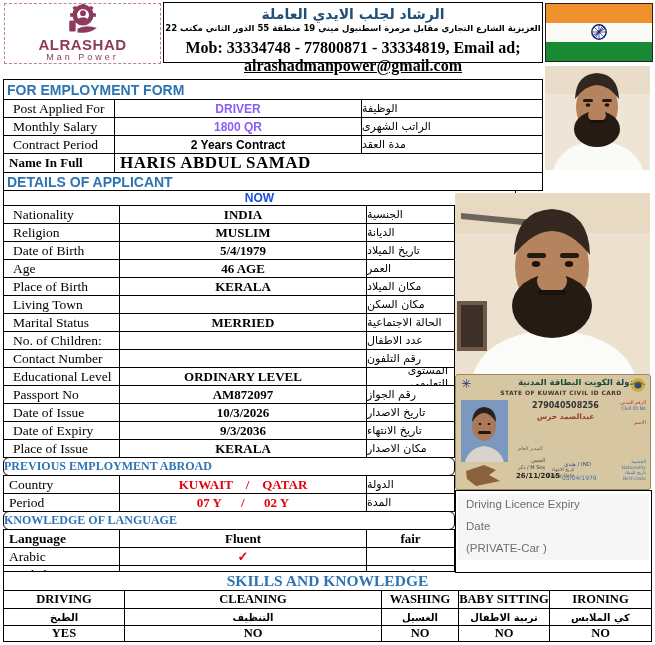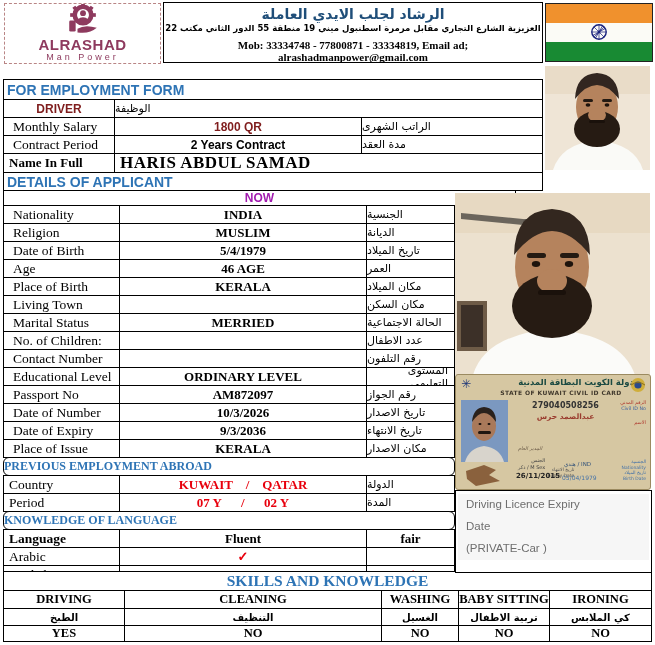--- a/index.html
+++ b/index.html
@@ -13,21 +13,21 @@
   .logo-title { color:#8e3a5e; font-family:"Liberation Sans",sans-serif; font-weight:bold;
                 font-size:15px; letter-spacing:.5px; line-height:1; margin-top:2px; }
   .logo-sub { color:#8e3a5e; font-family:"Liberation Sans",sans-serif; font-size:9px;
               letter-spacing:3px; line-height:1.2; }
   .hdr-center { position:absolute; left:163px; top:2px; width:380px; height:61px;
                 border:1px solid #000; text-align:center; background:#fff; box-sizing:border-box; }
   .title-ar { color:#1f4e79; font-weight:bold; font-size:14px; margin-top:3px;
               font-family:"DejaVu Sans",sans-serif; direction:rtl; }
   .addr-ar { font-size:8.5px; font-weight:bold; font-family:"DejaVu Sans",sans-serif;
              direction:rtl; margin-top:1px; }
-  .contact { font-size:11px; font-weight:bold; margin-top:6px; }
+  .contact { font-size:16px; font-weight:bold; margin-top:6px; }
   .contact .email { text-decoration:underline; }
   .flag { position:absolute; left:545px; top:3px; width:108px; height:59px;
           border:1px solid #222; box-sizing:border-box; }
   .flag .band { height:33.3%; }
 
   
   .main { position:absolute; left:3px; top:80px; width:540px; }
   .blk { border:1px solid #000; margin-top:-1px; box-sizing:border-box; background:#fff; }
   .sec-sans { height:21px; display:flex; align-items:center; padding-left:3px;
               color:#2e74b5; font-family:"Liberation Sans",sans-serif; font-weight:bold; font-size:14px; }
@@ -35,29 +35,29 @@
                color:#2e74b5; font-weight:bold; font-size:12px;border-radius:6px; }
   .grid { display:grid; }
   .g-top  { grid-template-columns:110px 247px 1fr; height:19px; }
   .g-name { grid-template-columns:110px 1fr; height:20px; }
   .g-det  { grid-template-columns:115px 247px 1fr; height:19px; }
   .grid > div { display:flex; align-items:center; overflow:hidden; }
   .grid > div + div { border-left:1px solid #000; }
   .lab { padding-left:9px; font-size:13.5px; }
   .lab2 { padding-left:5px; font-size:13.5px; }
   .val { justify-content:center; font-weight:bold; font-size:13px; }
-  .val-red-sans { justify-content:center; font-weight:bold; font-size:12px; color:#7f1d1d;
+  .val-red-sans { justify-content:center; font-weight:bold; font-size:12px; color:#8b5cf6;
                   font-family:"Liberation Sans",sans-serif; }
   .val-sans { justify-content:center; font-weight:bold; font-size:12px;
               font-family:"Liberation Sans",sans-serif; }
   .val-red { justify-content:center; font-weight:bold; font-size:13px; color:#e8000d; white-space:pre;text-align:center; }
   .ar { justify-content:flex-end; padding-right:6px; font-size:11px;
         font-family:"DejaVu Sans",sans-serif; direction:rtl; }
   .now-blk { width:513px; height:16px; display:flex; align-items:center; justify-content:center;
-             color:#a21caf; font-family:"Liberation Sans",sans-serif; font-weight:bold; font-size:12px; }
+             color:#1d4ed8; font-family:"Liberation Sans",sans-serif; font-weight:bold; font-size:12px; }
   .name-val { font-weight:bold; font-size:17px; padding-left:5px; letter-spacing:.5px; }
   .check { color:#e8000d; font-weight:bold; font-size:13px; justify-content:center; }
   .note-red { color:#e8000d; font-family:"Liberation Sans",sans-serif; font-size:10.5px;
               padding-left:16px; font-weight:normal; }
 
   
   .skills { position:absolute; left:3px; top:572px; width:649px; }
   .sk-title { height:20px; display:flex; align-items:center; justify-content:center;
               color:#2e74b5; font-weight:bold; font-size:15.5px; }
   .g-sk { grid-template-columns:120px 257px 77px 91px 1fr; }
@@ -153,20 +153,21 @@
       </svg>
     </div>
     <div class="band" style="background:#188a33"></div>
   </div>
 
   <div class="main">
 
     <div class="blk sec-sans">FOR EMPLOYMENT FORM</div>
 
     <div class="blk grid g-top">
+      <div class="lab">Post Applied For</div>
       <div class="val-red-sans">DRIVER</div>
       <div class="ar">الوظيفة</div>
     </div>
     <div class="blk grid g-top">
       <div class="lab">Monthly Salary</div>
       <div class="val-red-sans">1800 QR</div>
       <div class="ar">الراتب الشهرى</div>
     </div>
     <div class="blk grid g-top">
       <div class="lab">Contract Period</div>
@@ -232,21 +233,21 @@
       <div class="lab">Educational Level</div>
       <div class="val">ORDINARY LEVEL</div>
       <div class="ar">المستوى التعليمي</div>
     </div>
     <div class="blk grid g-det" style="width:452px">
       <div class="lab">Passport No</div>
       <div class="val">AM872097</div>
       <div class="ar">رقم الجواز</div>
     </div>
     <div class="blk grid g-det" style="width:452px">
-      <div class="lab">Date of Number</div>
+      <div class="lab">Date of Issue</div>
       <div class="val">10/3/2026</div>
       <div class="ar">تاريخ الاصدار</div>
     </div>
     <div class="blk grid g-det" style="width:452px">
       <div class="lab">Date of Expiry</div>
       <div class="val">9/3/2036</div>
       <div class="ar">تاريخ الانتهاء</div>
     </div>
     <div class="blk grid g-det" style="width:452px">
       <div class="lab">Place of Issue</div>

